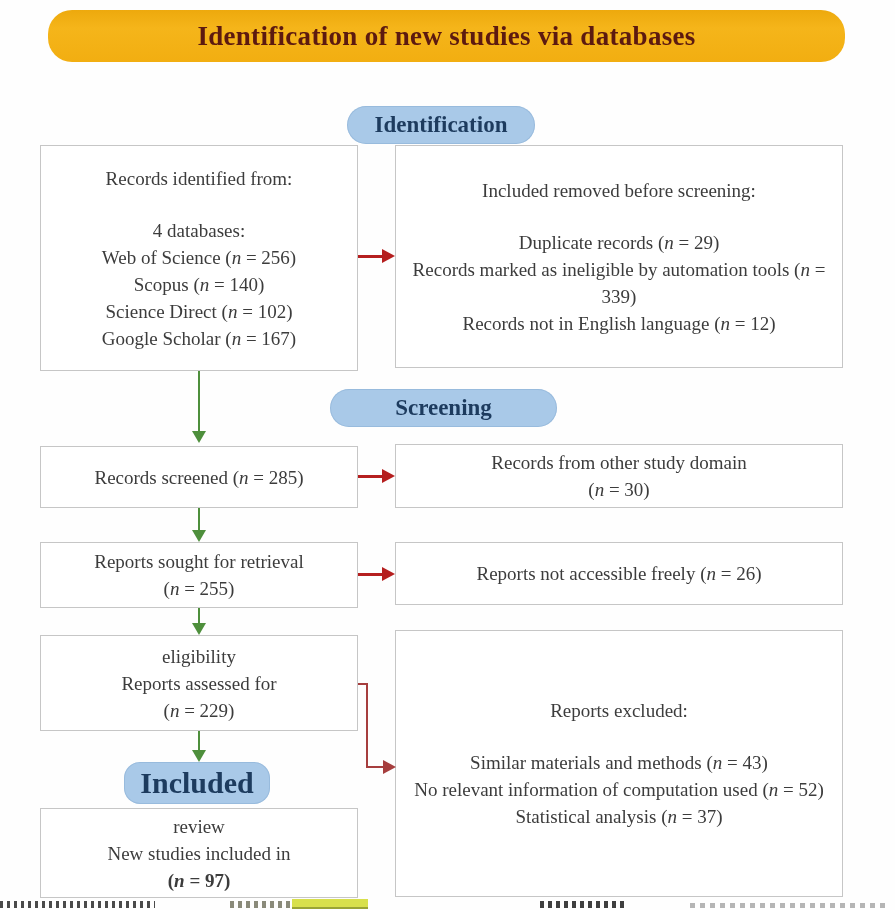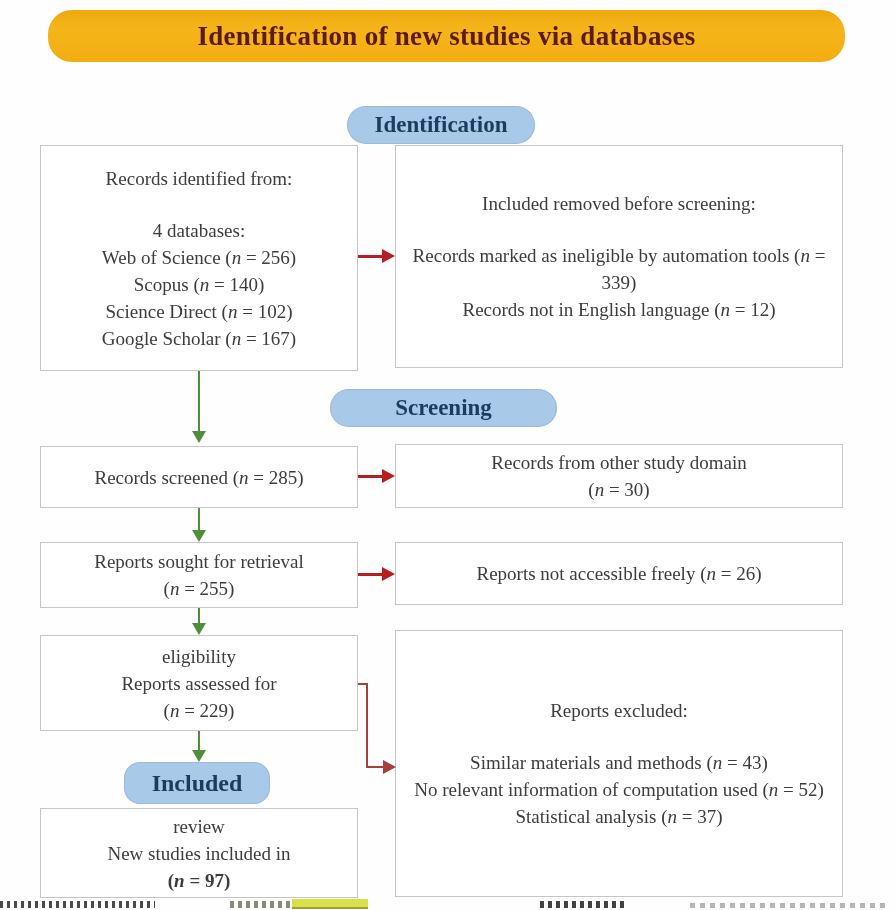--- a/index.html
+++ b/index.html
@@ -14,21 +14,21 @@
     font-size:27px; font-weight:bold; color:#5c1a10; letter-spacing:0.3px;
   }
   .pill {
     position:absolute; background:#a9c9e8; border-radius:20px;
     display:flex; align-items:center; justify-content:center;
     font-weight:bold; font-size:23px; color:#1d3b5e;
     box-shadow:0 0 0 1px rgba(120,160,200,0.35) inset;
   }
   .pill.identification { left:347px; top:85px;  width:188px; height:38px;margin-top:21px; }
   .pill.screening      { left:330px; top:389px; width:227px; height:38px; }
-  .pill.included       { left:124px; top:762px; width:146px; height:42px; border-radius:16px; font-size:24px; }
+  .pill.included       { left:124px; top:762px; width:146px; height:42px; border-radius:16px; font-size:30px; }
   .box {
     position:absolute; border:1px solid #c6c6c6; background:#ffffff;
     display:flex; flex-direction:column; justify-content:center;
     text-align:center; font-size:19px; color:#3c3c3c;
     padding:6px 10px; box-sizing:border-box;
   }
   .line { line-height:27px; min-height:27px; }
   .line.blank { min-height:25px; }
   .line i { font-style:italic; }
   .box.records-identified { left:40px;  top:145px; width:318px; height:226px;text-align:center; }
@@ -92,20 +92,21 @@
       <div class="line blank"></div>
       <div class="line">4 databases:</div>
       <div class="line">Web of Science (<i>n</i> = 256)</div>
       <div class="line">Scopus (<i>n</i> = 140)</div>
       <div class="line">Science Direct (<i>n</i> = 102)</div>
       <div class="line">Google Scholar (<i>n</i> = 167)</div>
     </div>
   <div class="box records-removed">
       <div class="line">Included removed before screening:</div>
       <div class="line blank"></div>
+      <div class="line">Duplicate records (<i>n</i> = 29)</div>
       <div class="line">Records marked as ineligible by automation tools (<i>n</i> = 339)</div>
       <div class="line">Records not in English language (<i>n</i> = 12)</div>
     </div>
 
   <div class="hline r1l"></div>
   <div class="htri  r1t"></div>
 
   <div class="vline g1l"></div>
   <div class="vtri  g1t"></div>
 

